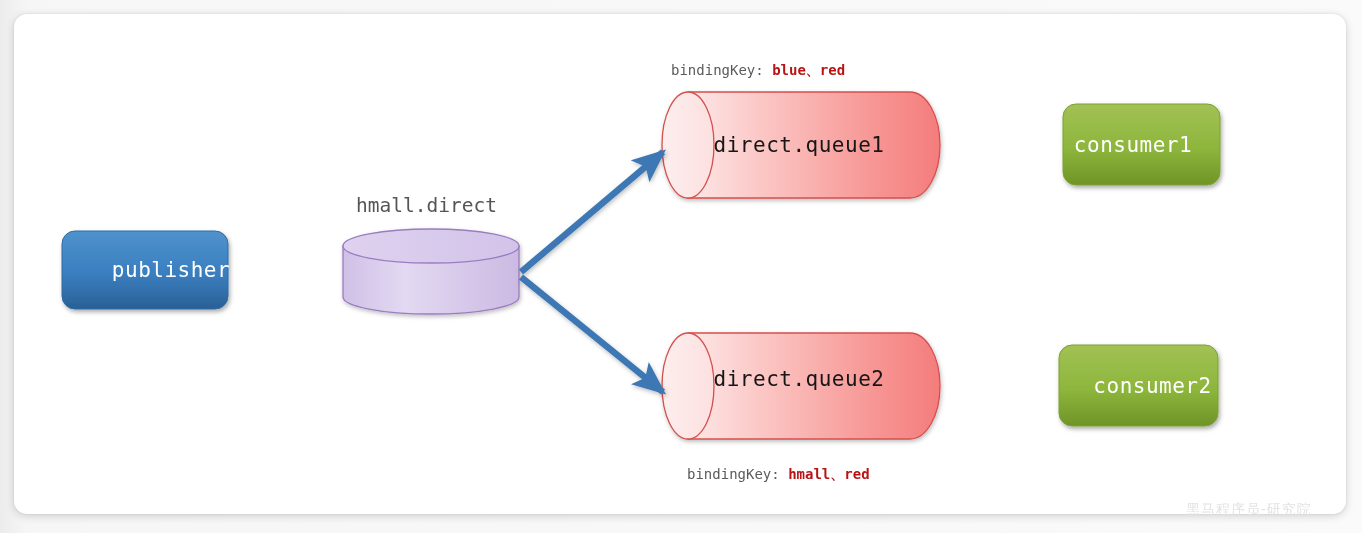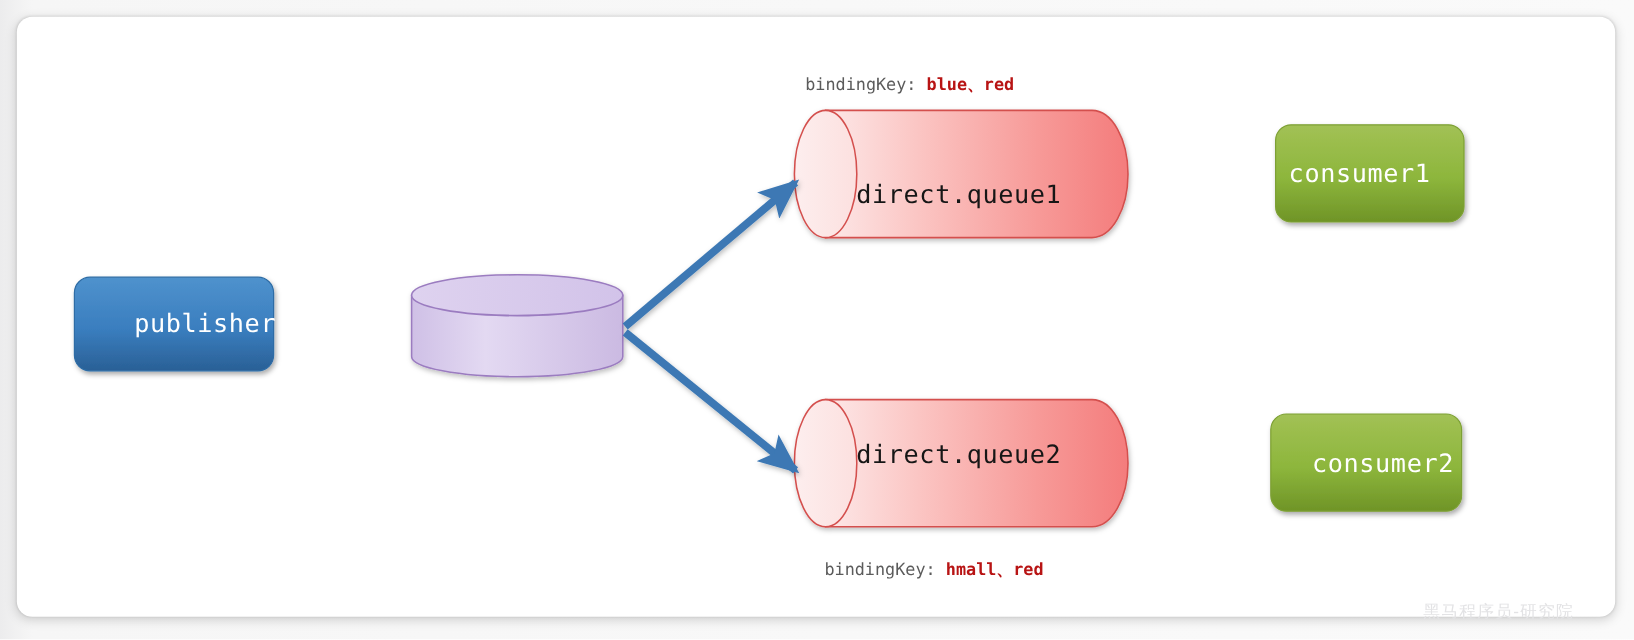--- a/index.html
+++ b/index.html
@@ -175,23 +175,24 @@
     <g filter="url(#shadowSoft)">
       <line x1="938" y1="145" x2="1058" y2="145" stroke="#3c78b4" stroke-width="5.5" marker-end="url(#arrowhead)"></line>
     </g>
     <g filter="url(#shadowSoft)">
       <line x1="938" y1="386" x2="1054" y2="386" stroke="#3c78b4" stroke-width="5.5" marker-end="url(#arrowhead)"></line>
     </g>
   </svg>
 
   <div class="node-label box-text" style="left:62px; top:231px; width:166px; height:78px;margin-left:26px;">publisher</div>
 
-
-
-  <div class="node-label cyl-text" style="left:688px; top:92px; width:222px; height:106px;margin-top:17px;">direct.queue1</div>
+  <div class="label caption" style="left:356px; top:194px;">hmall.direct</div>
+
+
+  <div class="node-label cyl-text" style="left:688px; top:92px; width:222px; height:106px;">direct.queue1</div>
 
   <div class="node-label cyl-text" style="left:688px; top:333px; width:222px; height:92px;">direct.queue2</div>
 
   <div class="node-label box-text" style="left:1063px; top:104px; width:140px; height:81px;">consumer1</div>
 
   <div class="node-label box-text" style="left:1059px; top:345px; width:187px; height:81px;">consumer2</div>
 
   <div class="label bindkey" style="left:671px; top:62px;">
     <span>bindingKey: </span><b>blue、red</b>
   </div>

